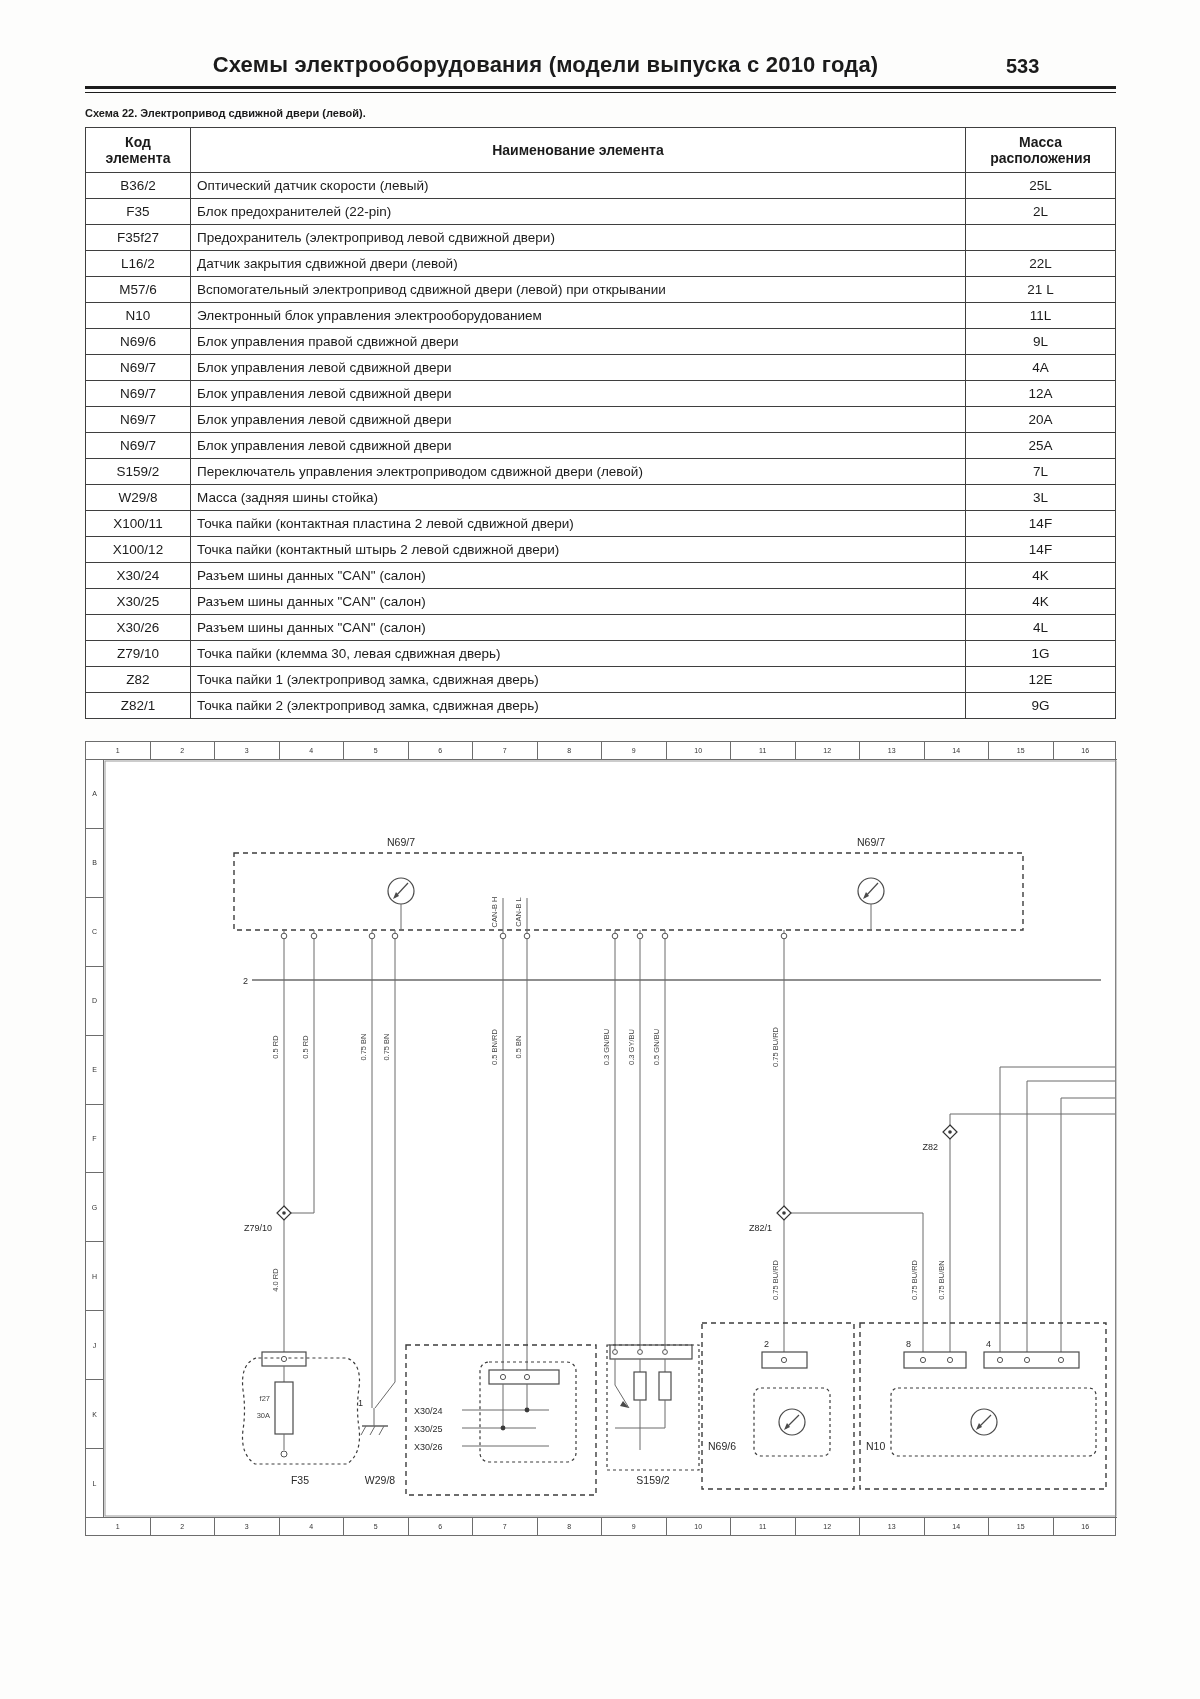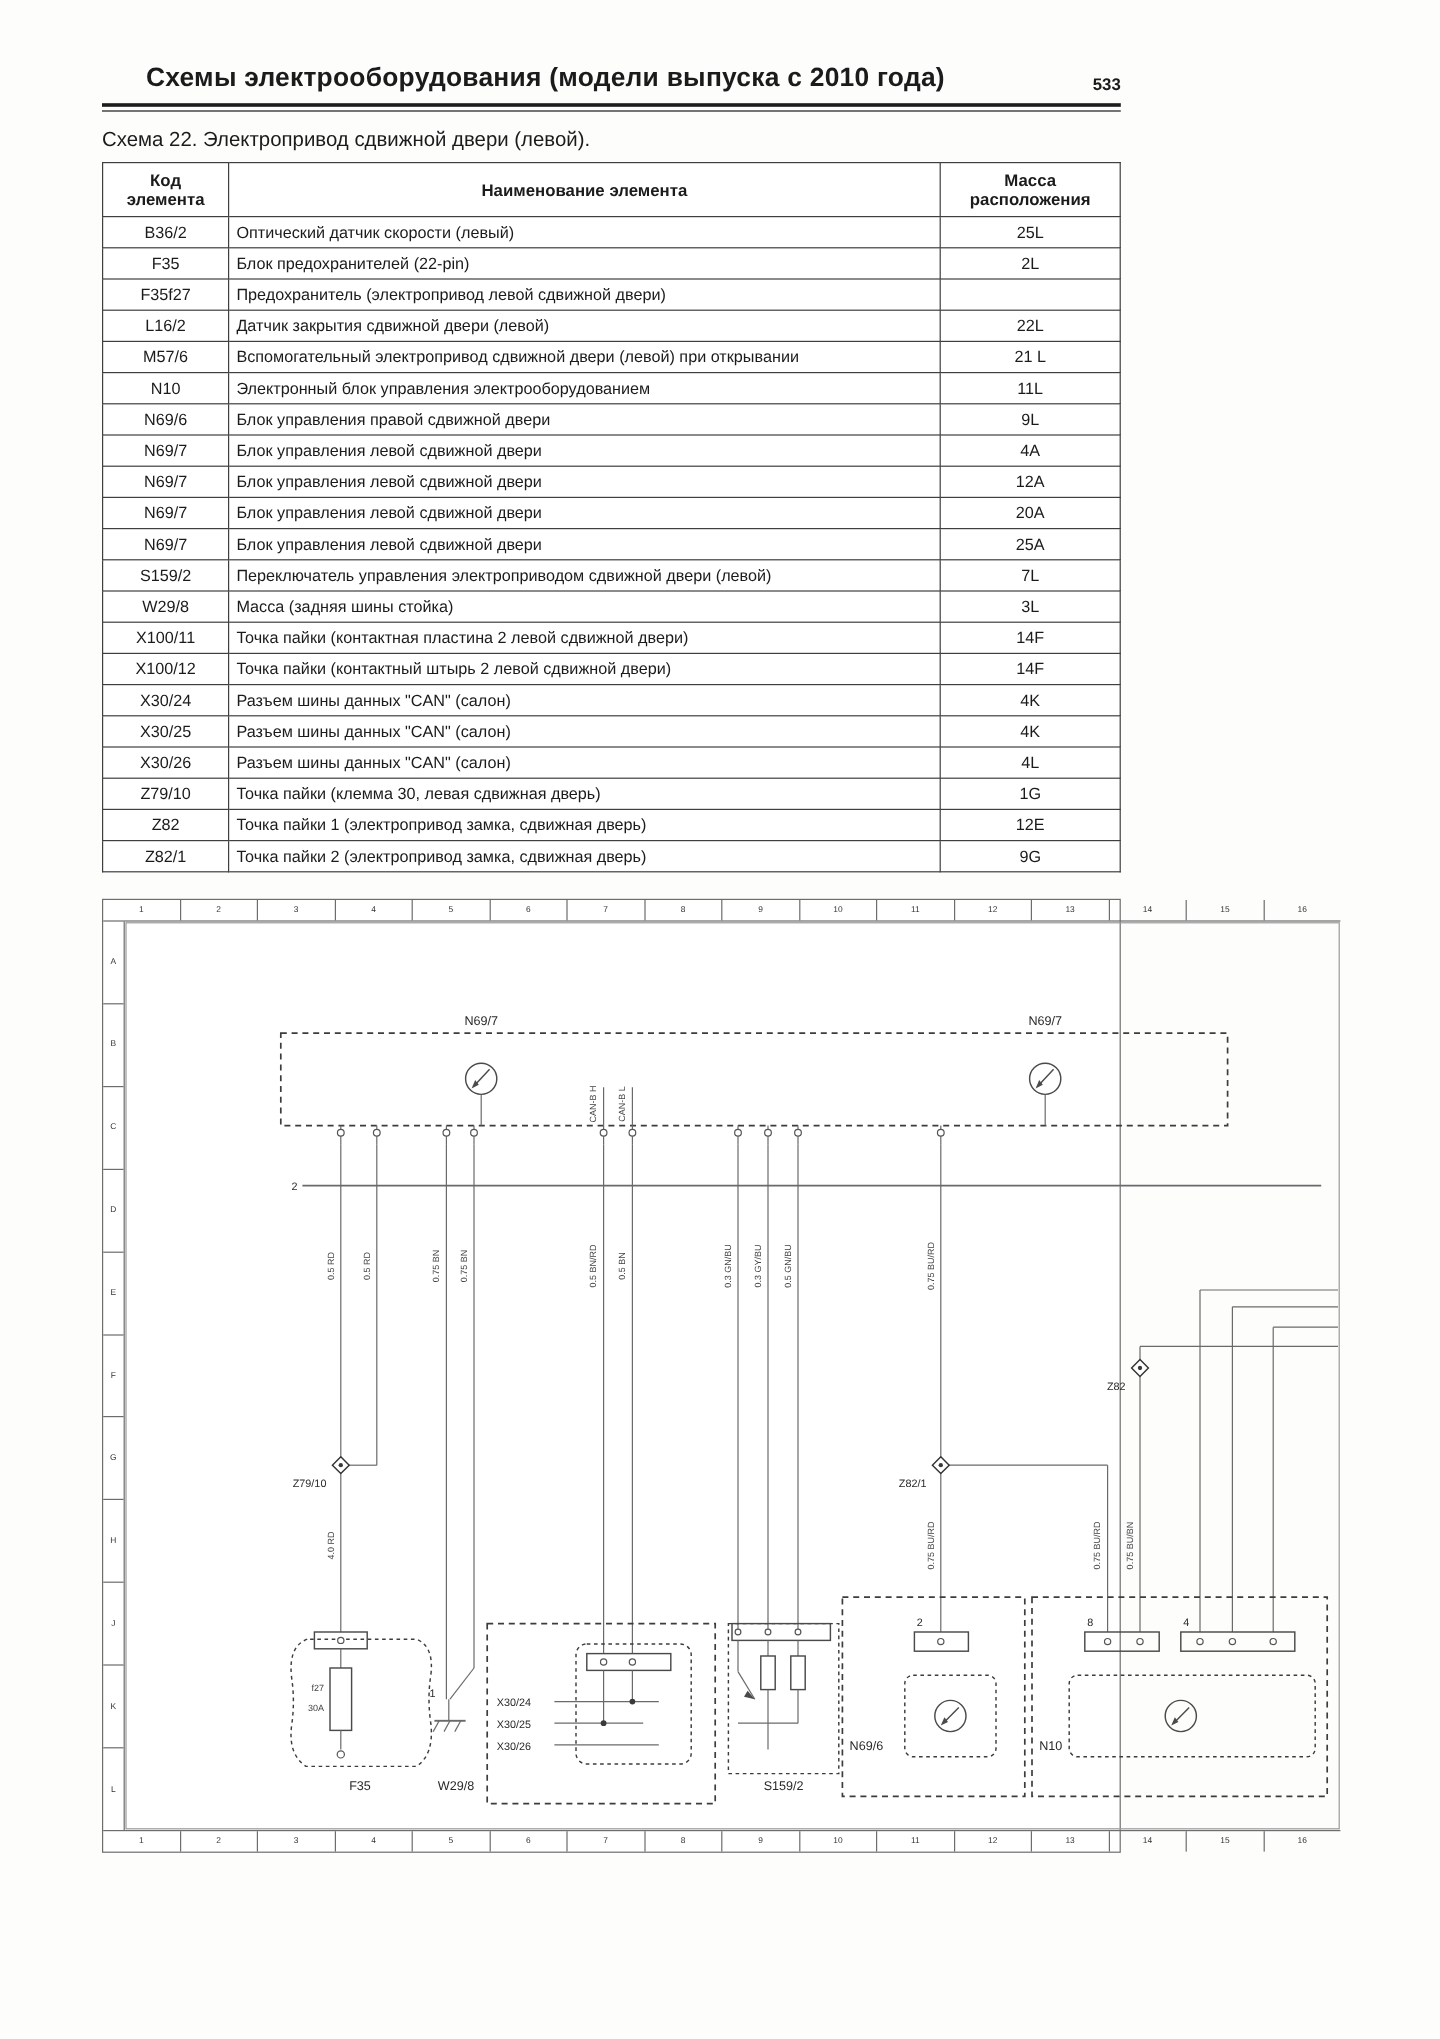--- a/index.html
+++ b/index.html
@@ -1,26 +1,26 @@
 <!DOCTYPE html>
 <html><head>
 <meta charset="utf-8">
 <style>
   html,body{margin:0;padding:0;}
   body{
     width:1200px;height:1699px;background:#fdfdfc;color:#1b1b1b;
     font-family:"Liberation Sans", sans-serif;position:relative;overflow:hidden;
   }
-  .page{position:absolute;left:85px;top:0;width:849px;}
+  .page{position:absolute;left:85px;top:0;width:1031px;}
   
   .hdr{display:flex;align-items:flex-end;margin-top:52px;}
   .hdr-title{flex:1;text-align:center;font-size:22px;font-weight:bold;letter-spacing:.2px;}
-  .hdr-page{width:110px;text-align:right;font-size:14px;font-weight:bold;}
+  .hdr-page{width:110px;font-size:20px;font-weight:bold;}
   .hdr-rule{margin-top:8px;height:3px;border-top:3px solid #1c1c1c;border-bottom:1px solid #1c1c1c;}
-  .schema-title{margin-top:14px;font-size:17px;font-weight:normal;}
+  .schema-title{margin-top:14px;font-size:11px;font-weight:bold;}
   
   table.elements{border-collapse:collapse;width:100%;margin-top:8px;table-layout:fixed;padding-left:24px;}
   table.elements th, table.elements td{border:1px solid #3f3f3f;padding:2px 6px;}
   table.elements th{font-size:14px;font-weight:bold;text-align:center;height:40px;background:#fff;}
   table.elements td{font-size:13.5px;height:21px;background:#fff;}
   col.c-code{width:105px;} col.c-addr{width:150px;}
   td.code,td.addr{text-align:center;}
   td.name{text-align:left;padding-left:9px;}
   
   .diagram{margin-top:22px;border:1px solid #6d6d6d;display:grid;

